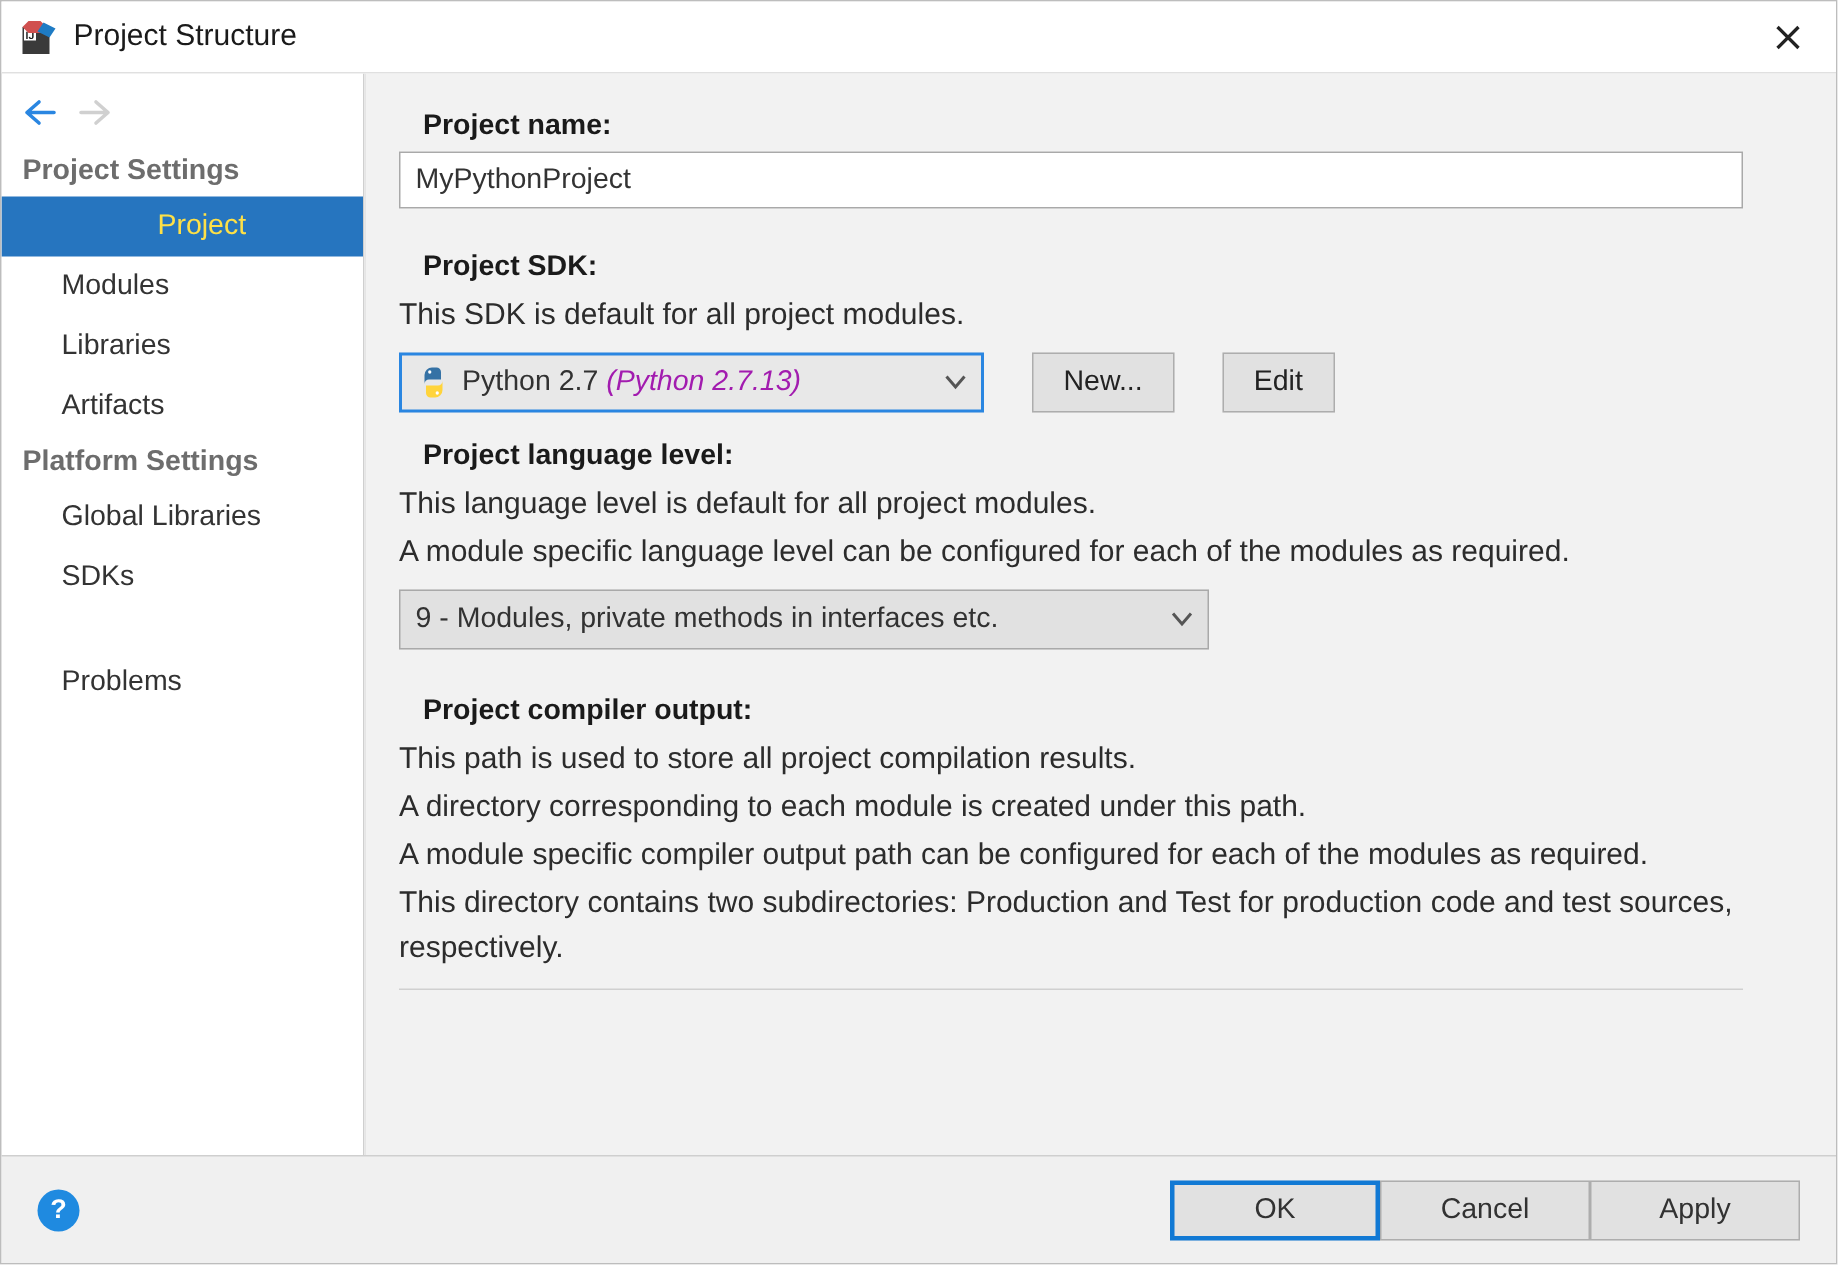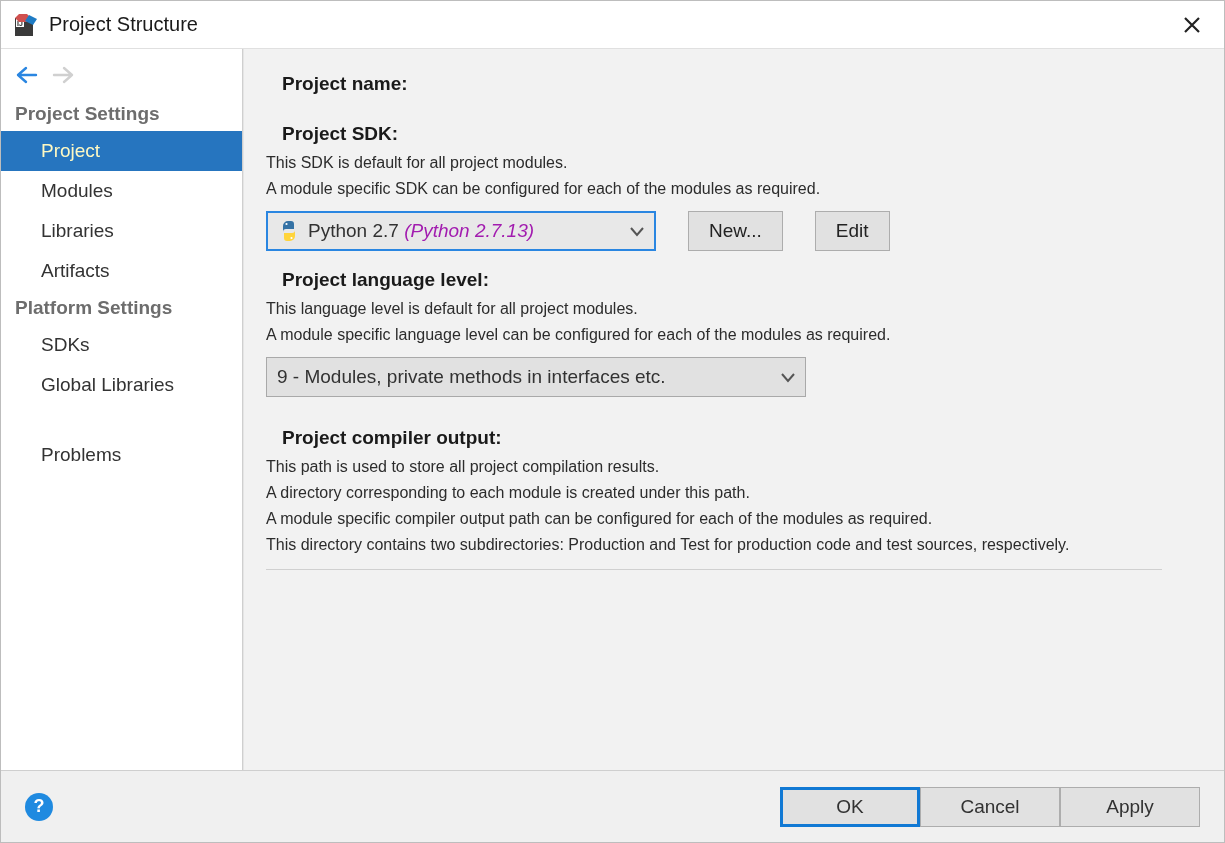--- a/index.html
+++ b/index.html
@@ -8,27 +8,27 @@
   .titlebar { height: 48px; background: #fff; display: flex; align-items: center; padding: 0 12px; border-bottom: 1px solid #e0e0e0; }
   .titlebar .app-icon { width: 26px; height: 26px; margin-right: 10px; display:flex; align-items:center; justify-content:center; }
   .titlebar .title { font-size: 20px; font-weight: 400; color: #1a1a1a; flex:1; }
   .titlebar .close { width: 40px; height: 40px; display:flex; align-items:center; justify-content:center; }
   .body { flex: 1; display: flex; overflow: hidden; }
   .sidebar { width: 242px; background: #fff; border-right: 1px solid #cfcfcf; display: flex; flex-direction: column; padding-top: 10px; }
   .navarrows { display:flex; gap: 12px; padding: 4px 14px 10px 14px; }
   .arrow { width: 24px; height: 24px; display:flex; align-items:center; justify-content:center; }
   .side-section-title { font-weight: 600; color: #6d6d6d; padding: 6px 14px; font-size: 19px; }
   .side-item { padding: 9px 14px 9px 40px; font-size: 19px; color: #333; cursor: default; }
-  .side-item.selected { background: #2675bf; color: #fef9c3; }
+  .side-item.selected { background: #2675bf; color: #fde047; text-align: center; }
   .spacer { flex:1; }
   .content { flex: 1; padding: 20px 28px 10px 22px; overflow: hidden; position: relative; background: #f2f2f2; border-left: 1px solid #e5e5e5;}
   .label-bold { font-weight: 700; font-size: 19px; color: #1a1a1a; margin: 4px 0 6px 16px; }
   .textfield { width: 896px; max-width: 100%; height: 38px; background: #fff; border: 1px solid #a9a9a9; padding: 4px 10px; font-size: 19px; color: #333; }
   .section { margin-top: 28px; }
-  .desc { font-size: 16px; color: #2c2c2c; line-height: 1.5; margin: 2px 0; }
+  .desc { font-size: 20px; color: #2c2c2c; line-height: 1.5; margin: 2px 0; }
   .row { display:flex; align-items:flex-start; gap: 32px; margin-top: 10px; }
   .dropdown { height: 40px; border: 1px solid #a9a9a9; background: #e1e1e1; display:flex; align-items:center; padding: 0 10px; font-size: 19px; position:relative; }
   .dropdown.focused { border: 2px solid #2a86e1; background: #e8e8e8; }
   .dropdown .chev { margin-left: auto; padding-left: 10px; }
   .dropdown .py-icon { margin-right: 8px; display:flex; }
   .btn { height: 40px; padding: 0 20px; background: #e1e1e1; border: 1px solid #adadad; font-size: 19px; color: #222; display:flex; align-items:center; justify-content:center; }
   .muted { color: #a21caf; font-style: italic; }
   .footer { height: 72px; border-top: 1px solid #cfcfcf; display:flex; align-items:center; padding: 0 24px; background: #f0f0f0; }
   .help { width: 28px; height: 28px; border-radius: 50%; background: #1f8ae0; color:#fff; display:flex; align-items:center; justify-content:center; font-size:18px; font-weight:600; }
   .footer-btns { margin-left:auto; display:flex; }
@@ -75,36 +75,36 @@
         </span>
       </div>
 
       <div class="side-section-title">Project Settings</div>
       <div class="side-item selected"><span>Project</span></div>
       <div class="side-item"><span>Modules</span></div>
       <div class="side-item"><span>Libraries</span></div>
       <div class="side-item"><span>Artifacts</span></div>
 
       <div class="side-section-title">Platform Settings</div>
+      <div class="side-item"><span>Global Libraries</span></div>
       <div class="side-item"><span>SDKs</span></div>
-      <div class="side-item"><span>Global Libraries</span></div>
 
       <div style="height:30px"></div>
       <div class="side-item" style="padding-left:40px"><span>Problems</span></div>
       <div class="spacer"></div>
     </div>
 
     <div class="content">
 
       <div class="label-bold">Project name:</div>
+      <input class="textfield" type="text" value="MyPythonProject" style="">
 
       <div class="section">
         <div class="label-bold">Project SDK:</div>
         <div class="desc">This SDK is default for all project modules.</div>
-        <div class="desc">A module specific SDK can be configured for each of the modules as required.</div>
         <div class="row">
           <div class="dropdown focused" style="width:390px">
             <span class="py-icon">
               <svg width="22" height="22" viewBox="0 0 22 22">
                 <path d="M10 1 h3 a3 3 0 0 1 3 3 v5 h-8 a3 3 0 0 0 -3 3 v-6 a5 5 0 0 1 5 -5 z" fill="#3572A5"></path>
                 <path d="M12 21 h-3 a3 3 0 0 1 -3 -3 v-5 h8 a3 3 0 0 0 3 -3 v6 a5 5 0 0 1 -5 5 z" fill="#FFD43B"></path>
                 <circle cx="8.5" cy="4" r="1.1" fill="#fff"></circle>
                 <circle cx="13.5" cy="18" r="1.1" fill="#fff"></circle>
               </svg>
             </span>

